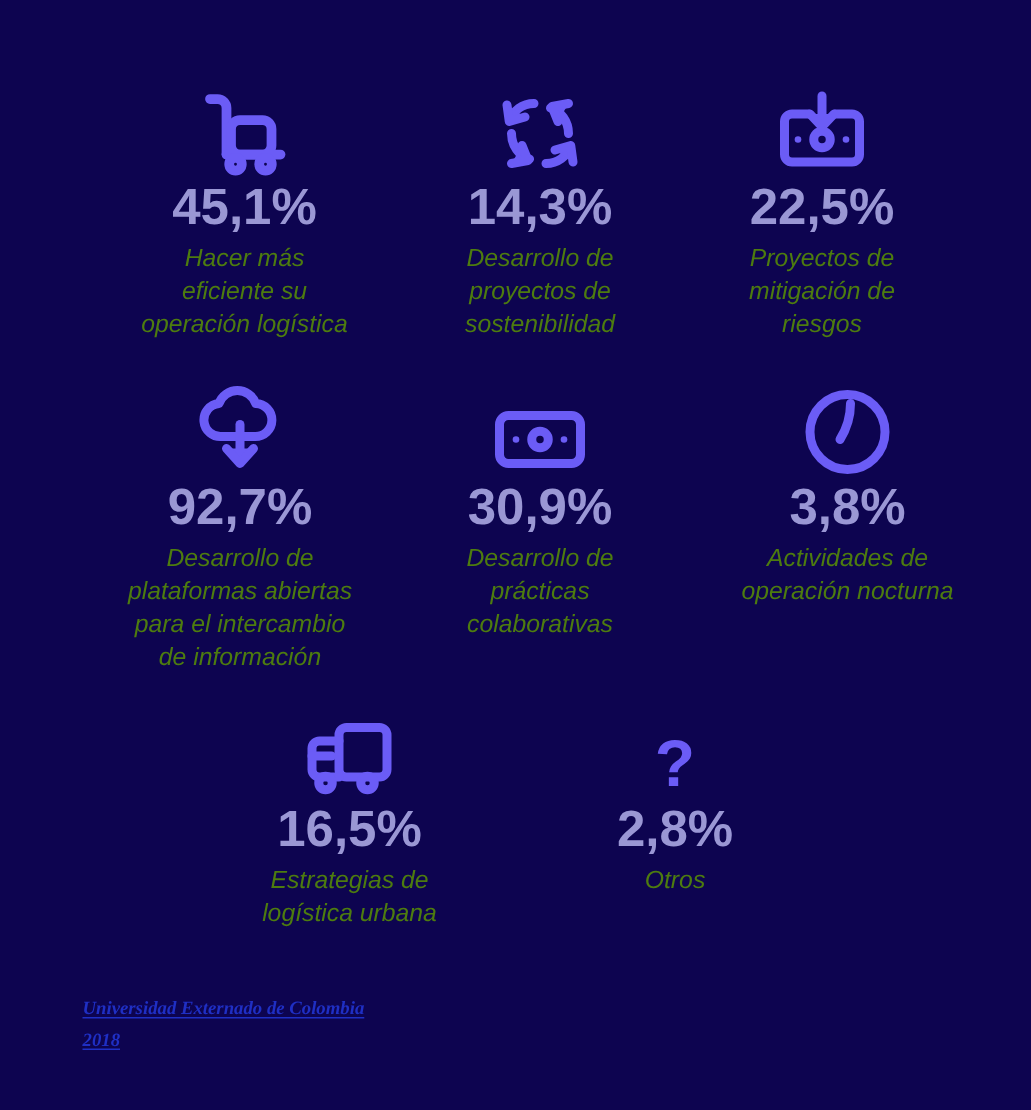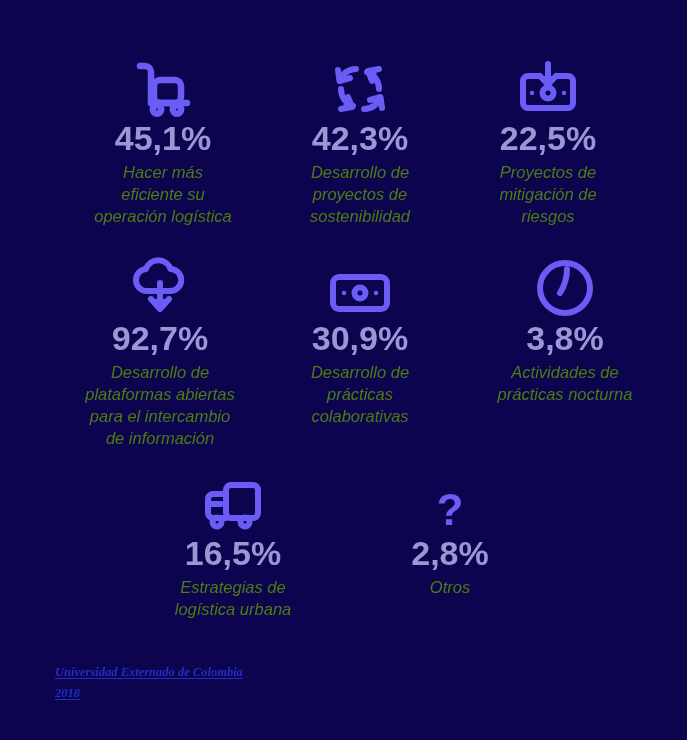--- a/index.html
+++ b/index.html
@@ -129,21 +129,21 @@
         <path d="M50 28 C50 20 45 13 38 11"></path>
         <path d="M50 8 L39 10 L43 20" fill="#6b5cf6" stroke-linejoin="round"></path>
 
         <path d="M12 28 C12 36 17 43 24 45"></path>
         <path name="a" d="M12 48 L23 46 L19 36" fill="#6b5cf6" stroke-linejoin="round"></path>
 
         <path d="M35 48 C43 48 49 43 51 37"></path>
         <path d="M53 47 L51.5 36 L41 39" fill="#6b5cf6" stroke-linejoin="round"></path>
       </svg>
     </div>
-    <div class="cell-value">42,3%</div>
+    <div class="cell-value">14,3%</div>
     <div class="cell-label">Desarrollo de
 proyectos de
 sostenibilidad</div>
   </div>
 
   <div class="cell" id="cell-2">
     <div class="cell-icon">
       <svg width="66" height="56" viewBox="0 0 66 56" fill="none" stroke="#6b5cf6" stroke-width="6" stroke-linecap="round" stroke-linejoin="round">
         <path d="M24 15 H13 a5 5 0 0 0 -5 5 v22 a5 5 0 0 0 5 5 h40 a5 5 0 0 0 5 -5 V20 a5 5 0 0 0 -5 -5 H42"></path>
         <path d="M33 3 V22"></path>
@@ -191,21 +191,21 @@
 
   <div class="cell" id="cell-5">
     <div class="cell-icon">
       <svg width="58" height="58" viewBox="0 0 58 58" fill="none" stroke="#6b5cf6" stroke-width="6" stroke-linecap="round" stroke-linejoin="round">
         <circle cx="29" cy="29" r="25"></circle>
         <path d="M31 10 C31 19 29 26 24 34"></path>
       </svg>
     </div>
     <div class="cell-value">3,8%</div>
     <div class="cell-label">Actividades de
-prácticas nocturna</div>
+operación nocturna</div>
   </div>
 
   <div class="cell" id="cell-6">
     <div class="cell-icon">
       <svg width="62" height="52" viewBox="0 0 62 52" fill="none" stroke="#6b5cf6" stroke-width="6" stroke-linecap="round" stroke-linejoin="round">
         <rect x="24" y="5" width="32" height="33" rx="5"></rect>
         <path d="M24 14 H11 a5 5 0 0 0 -5 5 v14 a5 5 0 0 0 5 5 h13"></path>
         <path d="M6 24 H19"></path>
         <circle cx="15" cy="42" r="4.5"></circle>
         <circle cx="43" cy="42" r="4.5"></circle>

